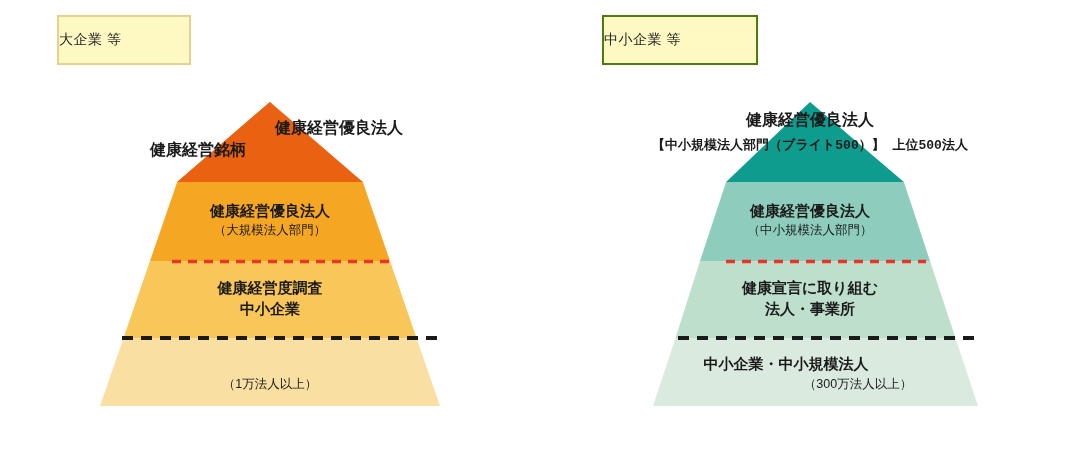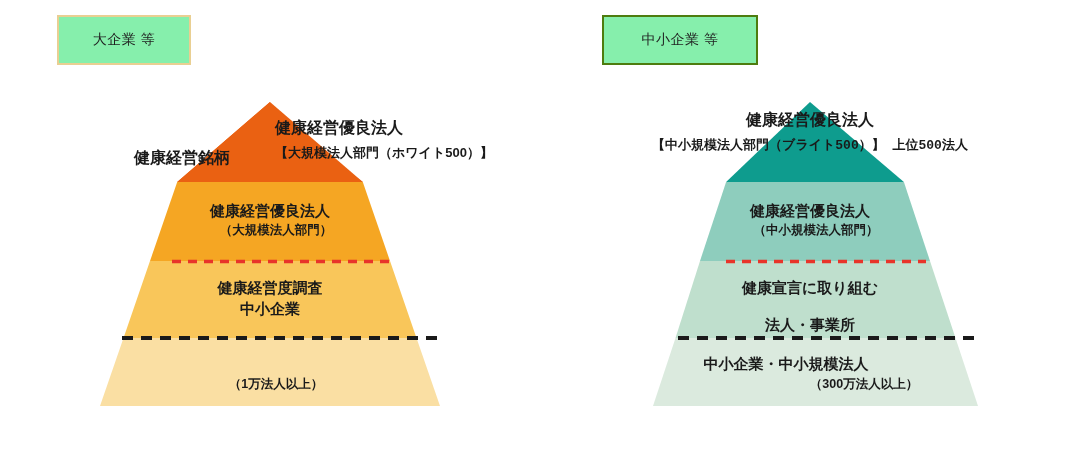--- a/index.html
+++ b/index.html
@@ -22,24 +22,23 @@
     position: absolute;
     left: 0; top: 0;
     width: 1075px;
     height: 453px;
   }
 
   
   .cat-box {
     position: absolute;
     box-sizing: border-box;
-    background: #86efac;
+    background: #fef9c3;
     display: flex;
     align-items: center;
-    justify-content: center;
     font-size: 14px;
     letter-spacing: 0.5px;
     color: #1f1f1f;
   }
   .cat-box.left {
     left: 57px;  top: 15px;
     width: 134px; height: 50px;
     border: 2px solid #e9cf92;
   }
   .cat-box.right {
@@ -65,21 +64,21 @@
     line-height: 1.18;
   }
   .txt.center {
     transform: translateX(-50%);
     text-align: center;
   }
   .t-line   { font-size: 13px;   font-weight: bold; }
   .t-brand  { font-size: 16px;   font-weight: bold; }
   .t-big    { font-size: 16px;   font-weight: bold; }
   .t-mid    { font-size: 15px;   font-weight: bold; }
-  .t-small  { font-size: 12.5px; font-weight: bold; margin-left: 6px; }
+  .t-small  { font-size: 12.5px; font-weight: normal; }
 
   .block { position: absolute; }
   .block .ln { display: block; white-space: nowrap; }
 </style>
 </head>
 <body>
 
 <div class="canvas">
 
   <div class="cat-box left">
@@ -106,42 +105,41 @@
 
     <polygon points="653,406 978,406 955.5,338 675.5,338" fill="#dbeade"></polygon>
     <polygon points="675.5,338 955.5,338 930,261 700,261" fill="#bfdfcd"></polygon>
     <polygon points="700,261 930,261 903.9,182 726.1,182" fill="#8ecdbd"></polygon>
     <polygon points="726.1,182 903.9,182 810,102" fill="#0e9c8e"></polygon>
 
     <line x1="726" y1="261.5" x2="926" y2="261.5" stroke="#e8342a" stroke-width="3.5" stroke-dasharray="9 7" stroke-linecap="butt"></line>
     <line x1="678" y1="338" x2="978" y2="338" stroke="#1a1a1a" stroke-width="4" stroke-dasharray="11 8" stroke-linecap="butt"></line>
   </svg>
 
-  <div class="txt t-brand" style="left:134px; top:141px;margin-top:8px;">健康経営銘柄</div>
+  <div class="txt t-brand" style="left:150px; top:141px;">健康経営銘柄</div>
 
   <div class="block" style="left:275px; top:118px;">
     <span class="ln t-big">健康経営優良法人</span>
-    <span class="ln t-line" style="margin-top:5px;">【大規模法人部門（ホワイト500）】</span>
   </div>
 
   <div class="txt center t-mid" style="left:270px; top:202px;">健康経営優良法人</div>
   <div class="txt center t-small" style="left:270px; top:223px;">（大規模法人部門）</div>
 
   <div class="txt center t-mid" style="left:270px; top:279px;">健康経営度調査</div>
   <div class="txt center t-mid" style="left:270px; top:300px;">中小企業</div>
 
   <div class="txt center t-small" style="left:270px; top:377px;">（1万法人以上）</div>
 
   <div class="block" style="left:810px; top:110px; transform:translateX(-50%); text-align:center;">
     <span class="ln t-big">健康経営優良法人</span>
     <span class="ln t-line" style="margin-top:5px;font-family:Liberation Mono, monospace;">【中小規模法人部門（ブライト500）】 上位500法人</span>
   </div>
 
   <div class="txt center t-mid" style="left:810px; top:202px;">健康経営優良法人</div>
   <div class="txt center t-small" style="left:810px; top:223px;">（中小規模法人部門）</div>
 
   <div class="txt center t-mid" style="left:810px; top:279px;">健康宣言に取り組む</div>
-  <div class="txt center t-mid" style="left:810px; top:316px;text-align:center;">法人・事業所</div>
+  <div class="txt center t-mid" style="left:810px; top:300px;text-align:center;">法人・事業所</div>
 
   <div class="txt center t-mid" style="left:786px; top:355px;">中小企業・中小規模法人</div>
   <div class="txt center t-small" style="left:858px; top:377px;">（300万法人以上）</div>
 
 </div>
 
 </body></html>

